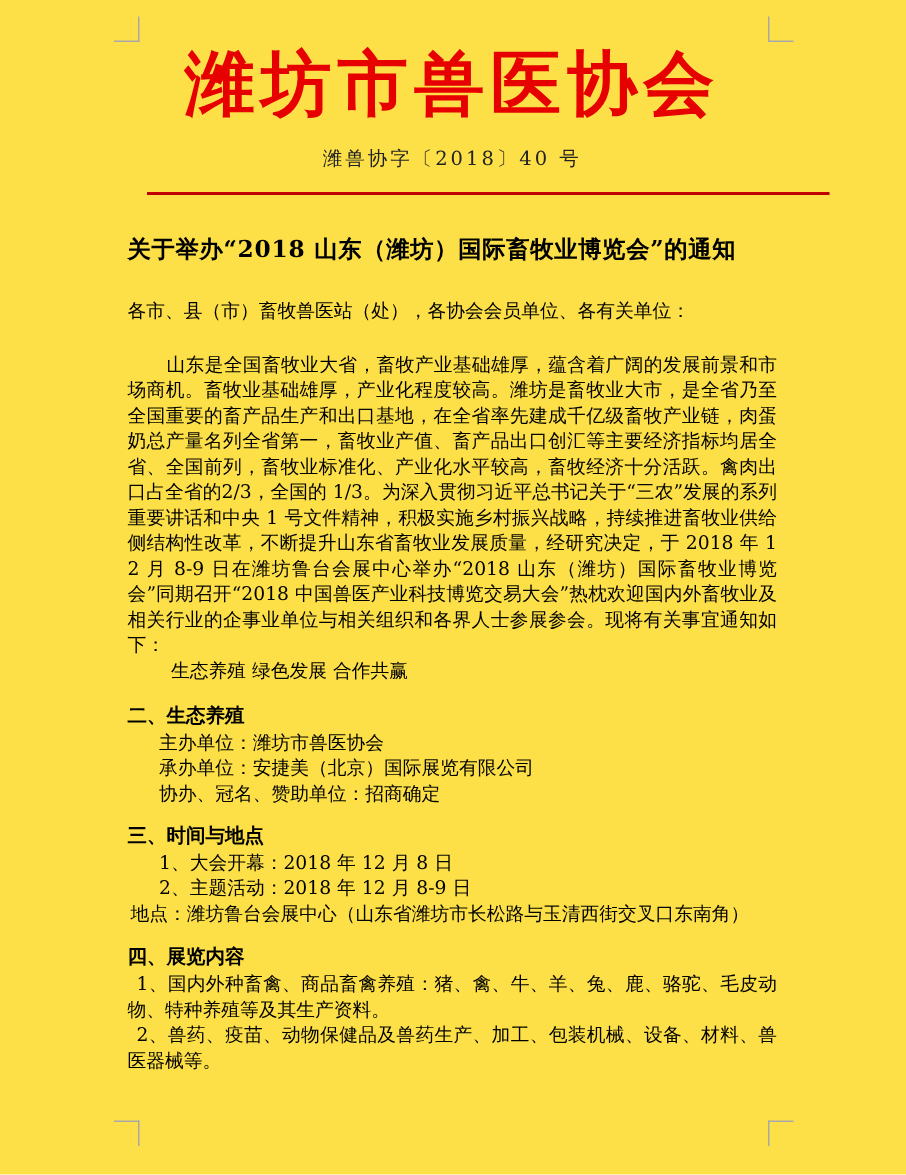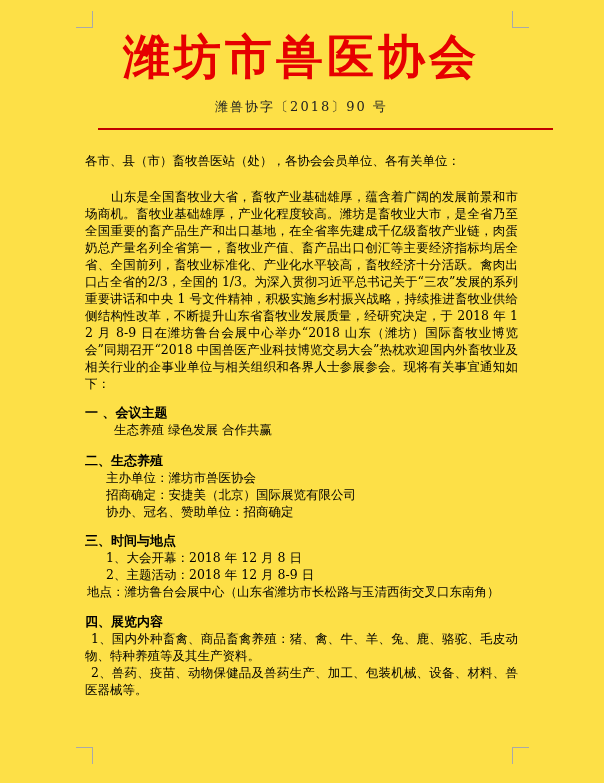--- a/index.html
+++ b/index.html
@@ -88,38 +88,38 @@
 
   <div class="cmark tl"></div>
   <div class="cmark tr"></div>
   <div class="cmark bl"></div>
   <div class="cmark br"></div>
 
   <div class="content">
 
     <div class="letterhead">潍坊市兽医协会</div>
 
-    <div class="docnum">潍兽协字〔2018〕90 号</div>
+    <div class="docnum">潍兽协字〔2018〕40 号</div>
 
     <div class="divider"></div>
 
+    <h1 class="doc-title">关于举办“2018 山东（潍坊）国际畜牧业博览会”的通知</h1>
 
     <p class="bodytext salutation">各市、县（市）畜牧兽医站（处），各协会会员单位、各有关单位：</p>
 
     <p class="bodytext intro">山东是全国畜牧业大省，畜牧产业基础雄厚，蕴含着广阔的发展前景和市场商机。畜牧业基础雄厚，产业化程度较高。潍坊是畜牧业大市，是全省乃至全国重要的畜产品生产和出口基地，在全省率先建成千亿级畜牧产业链，肉蛋奶总产量名列全省第一，畜牧业产值、畜产品出口创汇等主要经济指标均居全省、全国前列，畜牧业标准化、产业化水平较高，畜牧经济十分活跃。禽肉出口占全省的2/3，全国的 1/3。为深入贯彻习近平总书记关于“三农”发展的系列重要讲话和中央 1 号文件精神，积极实施乡村振兴战略，持续推进畜牧业供给侧结构性改革，不断提升山东省畜牧业发展质量，经研究决定，于 2018 年 12 月 8-9 日在潍坊鲁台会展中心举办“2018 山东（潍坊）国际畜牧业博览会”同期召开“2018 中国兽医产业科技博览交易大会”热枕欢迎国内外畜牧业及相关行业的企事业单位与相关组织和各界人士参展参会。现将有关事宜通知如下：</p>
 
     <div class="section">
-      <div class="sec-heading mt-sec1">一 、会议主题</div>
       <p class="bodytext ind-a">生态养殖  绿色发展  合作共赢</p>
     </div>
 
     <div class="section">
       <div class="sec-heading mt-sec2">二、生态养殖</div>
       <p class="bodytext ind-b">主办单位：潍坊市兽医协会</p>
-      <p class="bodytext ind-b">招商确定：安捷美（北京）国际展览有限公司</p>
+      <p class="bodytext ind-b">承办单位：安捷美（北京）国际展览有限公司</p>
       <p class="bodytext ind-b">协办、冠名、赞助单位：招商确定</p>
     </div>
 
     <div class="section">
       <div class="sec-heading mt-sec3">三、时间与地点</div>
       <p class="bodytext ind-b">1、大会开幕：2018 年 12 月 8 日</p>
       <p class="bodytext ind-b">2、主题活动：2018 年 12 月 8-9 日</p>
       <p class="bodytext ind-c">地点：潍坊鲁台会展中心（山东省潍坊市长松路与玉清西街交叉口东南角）</p>
     </div>
 

